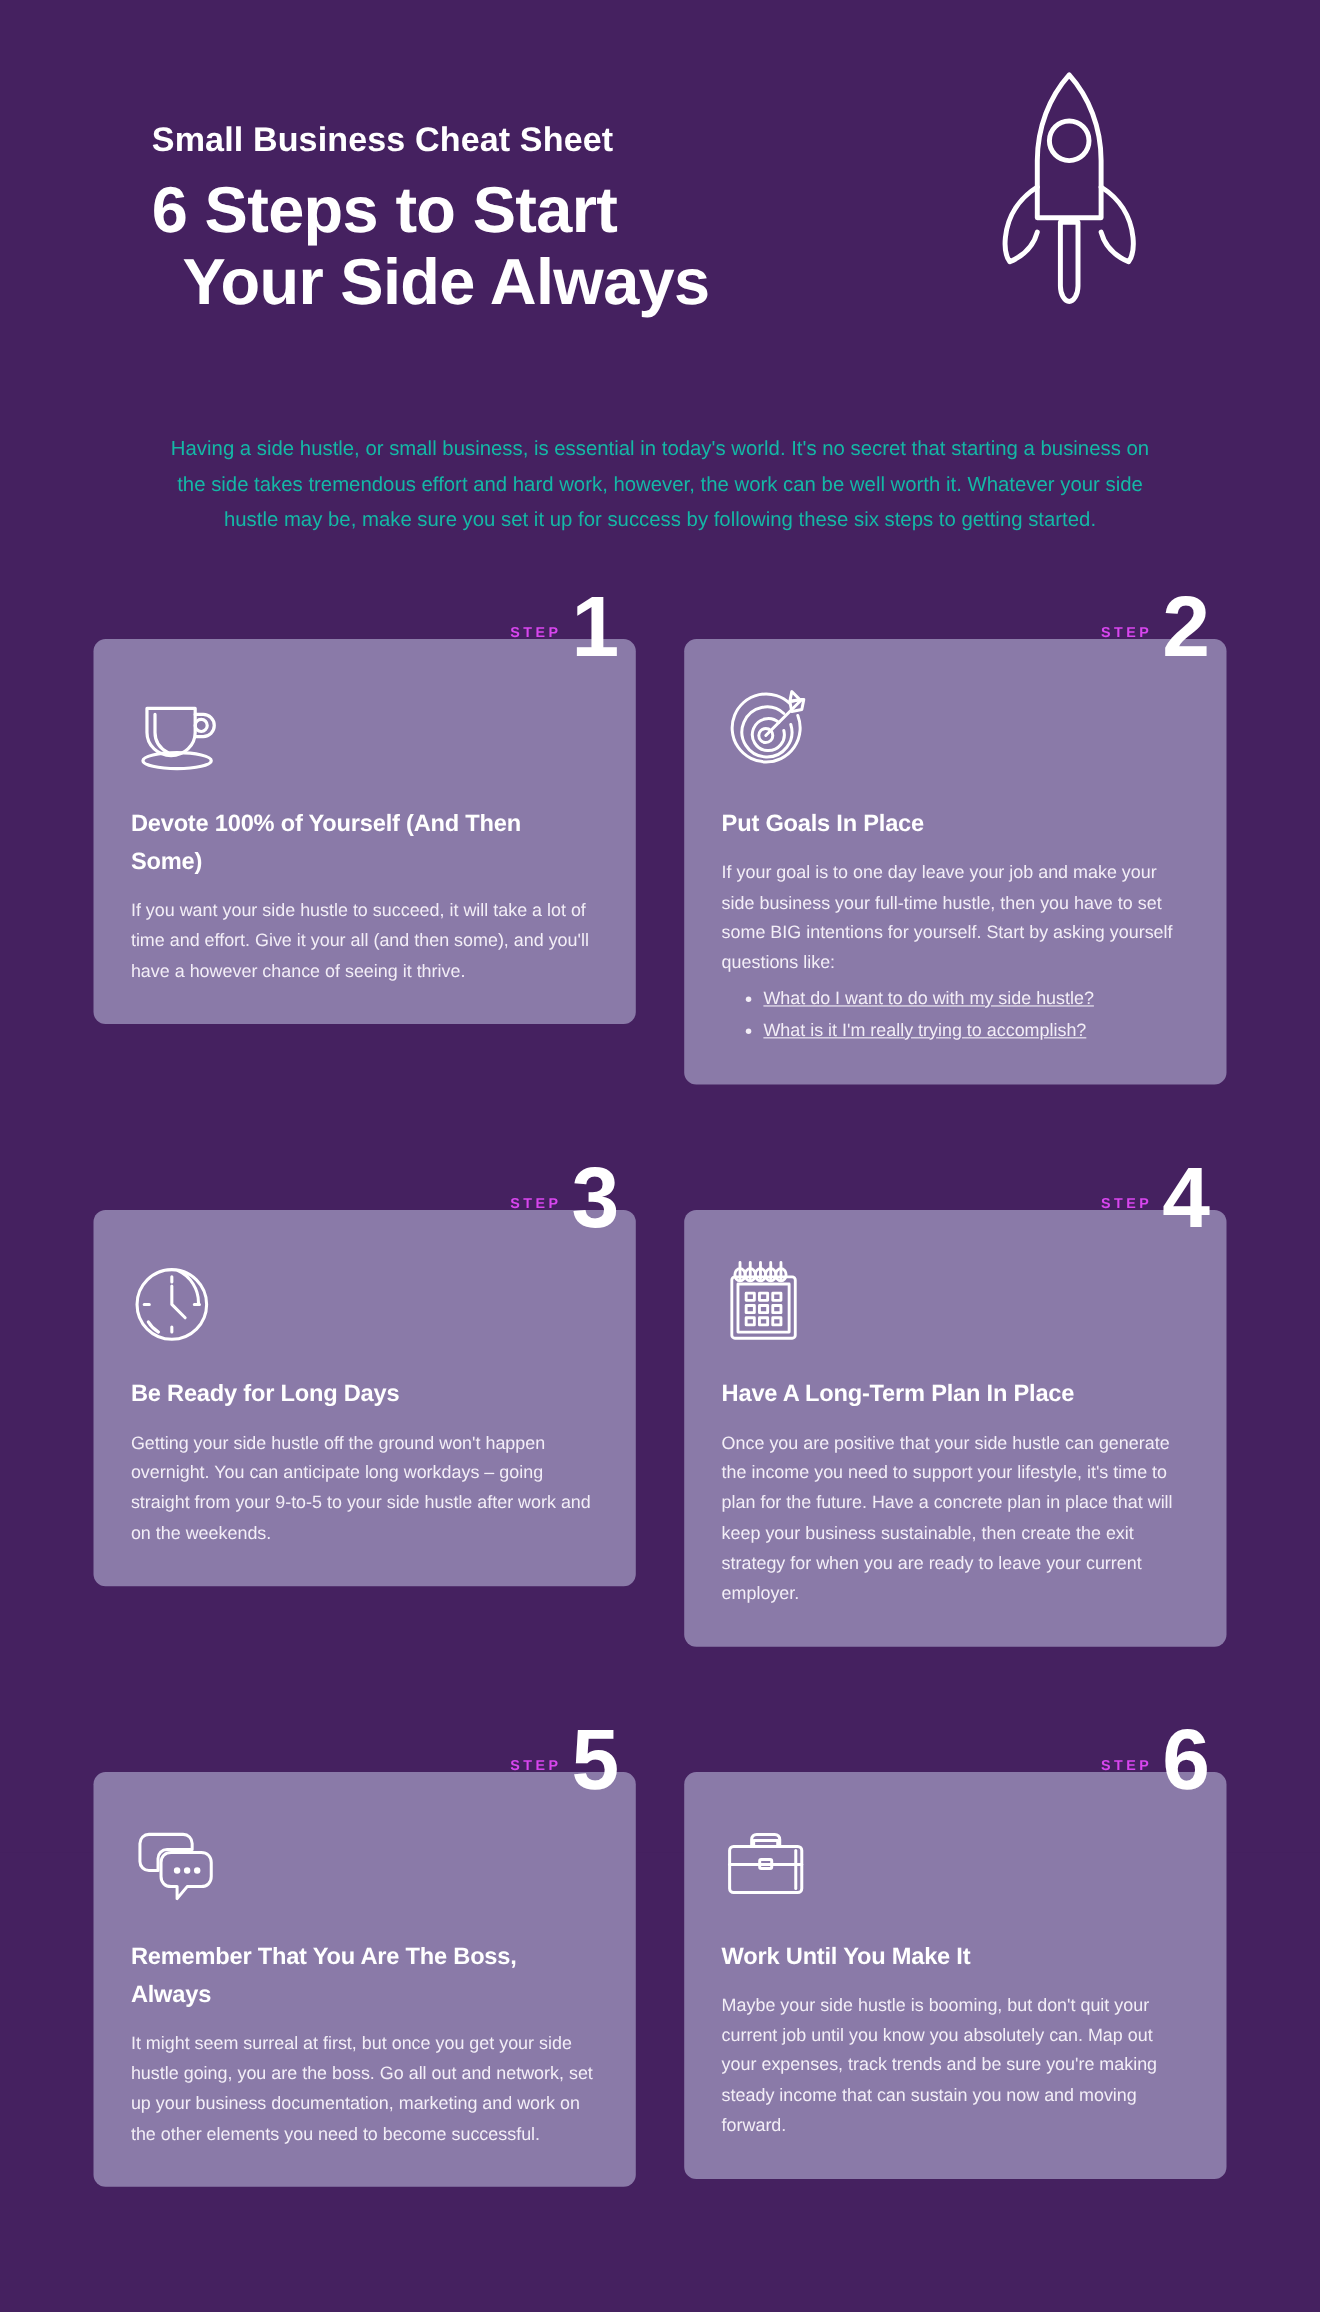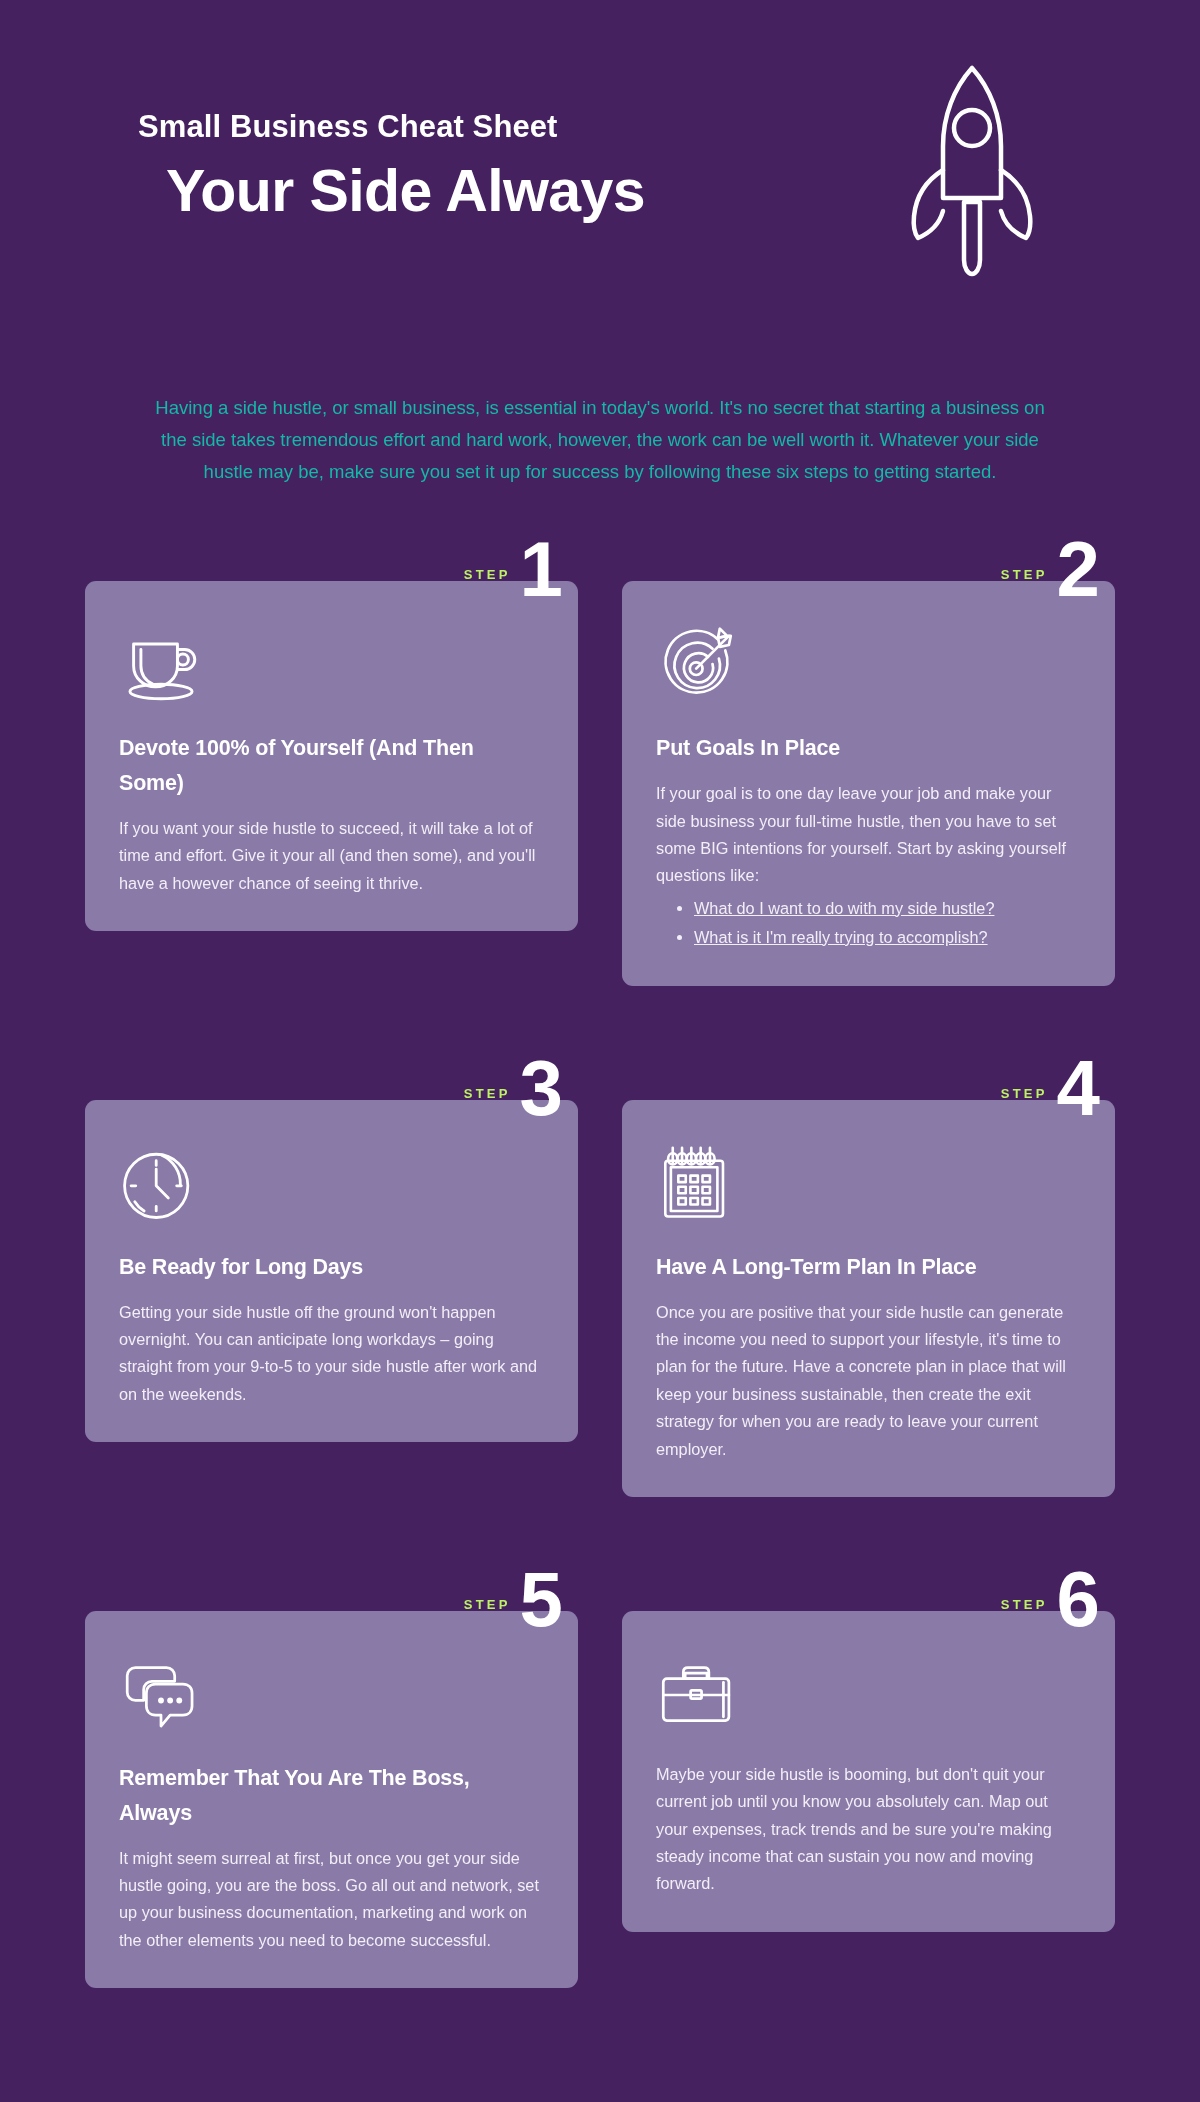--- a/index.html
+++ b/index.html
@@ -100,21 +100,21 @@
     align-items: flex-end;
     gap: 9px;
     z-index: 4;
     pointer-events: none;
   }
 
   .step-word {
     font-size: 13px;
     font-weight: 700;
     letter-spacing: 3.2px;
-    color: #bef264;
+    color: #d946ef;
     padding-bottom: 18px;
     margin-top: 24px;
   }
 
   .step-num {
     font-size: 78px;
     font-weight: 800;
     line-height: 0.78;
     color: #ffffff;
     letter-spacing: -1px;
@@ -160,20 +160,21 @@
   svg { display: block; }
 </style>
 </head>
 <body>
 
 <div class="page">
 
   <div class="header">
     <div class="eyebrow">Small Business Cheat Sheet</div>
     <h1 class="title">
+      <span class="line1">6 Steps to Start</span>
       <span class="line2">Your Side Always</span>
     </h1>
 
     <div class="rocket">
       <svg viewBox="0 0 160 220" width="160" height="220" fill="none" stroke="#ffffff" stroke-width="4.5" stroke-linecap="round" stroke-linejoin="round">
         <path d="M80 6c-18 20-29 48-29 78v52h58V84c0-30-11-58-29-78z"></path>
         <circle cx="80" cy="66" r="18"></circle>
         <path d="M51 108c-16 10-27 26-29 46-1 10 1 18 4 22 14-6 22-16 25-27"></path>
         <path d="M109 108c16 10 27 26 29 46 1 10-1 18-4 22-14-6-22-16-25-27"></path>
         <path d="M72 140h16v58c0 8-4 14-8 14s-8-6-8-14v-58z"></path>
@@ -312,18 +313,19 @@
         <div class="card-icon">
           <svg viewBox="0 0 90 76" width="82" height="70" fill="none" stroke="#ffffff" stroke-width="3" stroke-linecap="round" stroke-linejoin="round">
             <path d="M30 20V13c0-3 2-5 5-5h18c3 0 5 2 5 5v7"></path>
             <rect x="32" y="14" width="24" height="6"></rect>
             <rect x="8" y="20" width="72" height="46" rx="4"></rect>
             <path d="M8 38h72"></path>
             <rect x="38" y="33" width="12" height="9" rx="1.5"></rect>
             <path d="M74 24v38"></path>
           </svg>
         </div>
+        <h3 class="card-title">Work Until You Make It</h3>
         <p class="card-body">Maybe your side hustle is booming, but don't quit your current job until you know you absolutely can. Map out your expenses, track trends and be sure you're making steady income that can sustain you now and moving forward.</p>
       </div>
     </div>
 
   </div>
 </div>
 
 </body></html>

